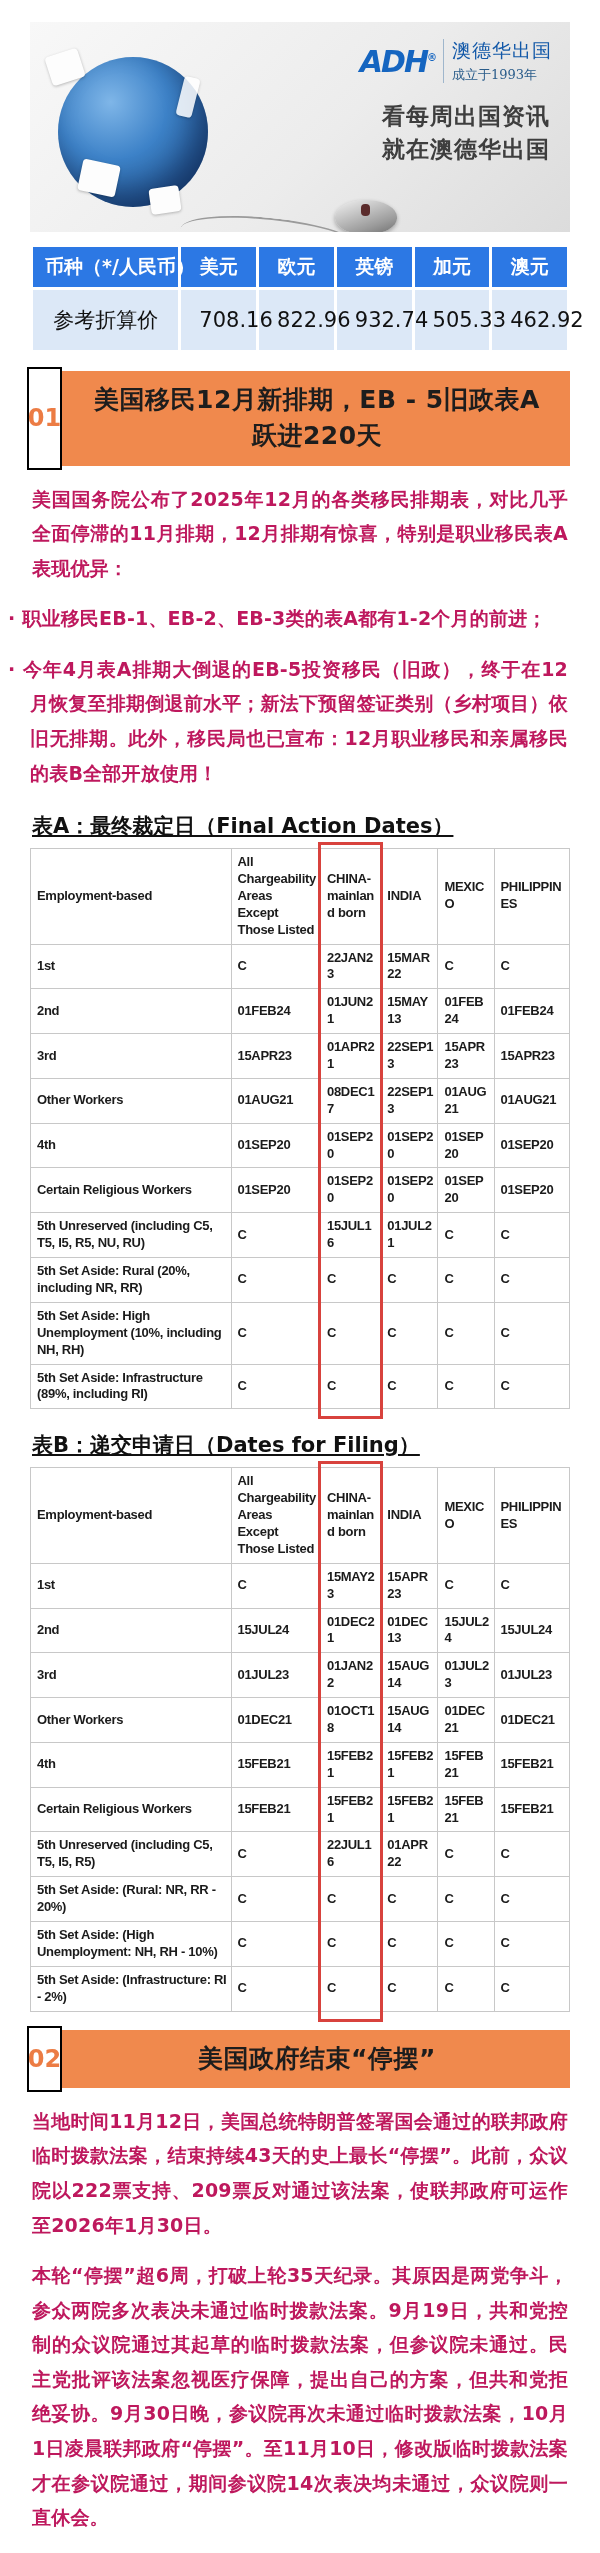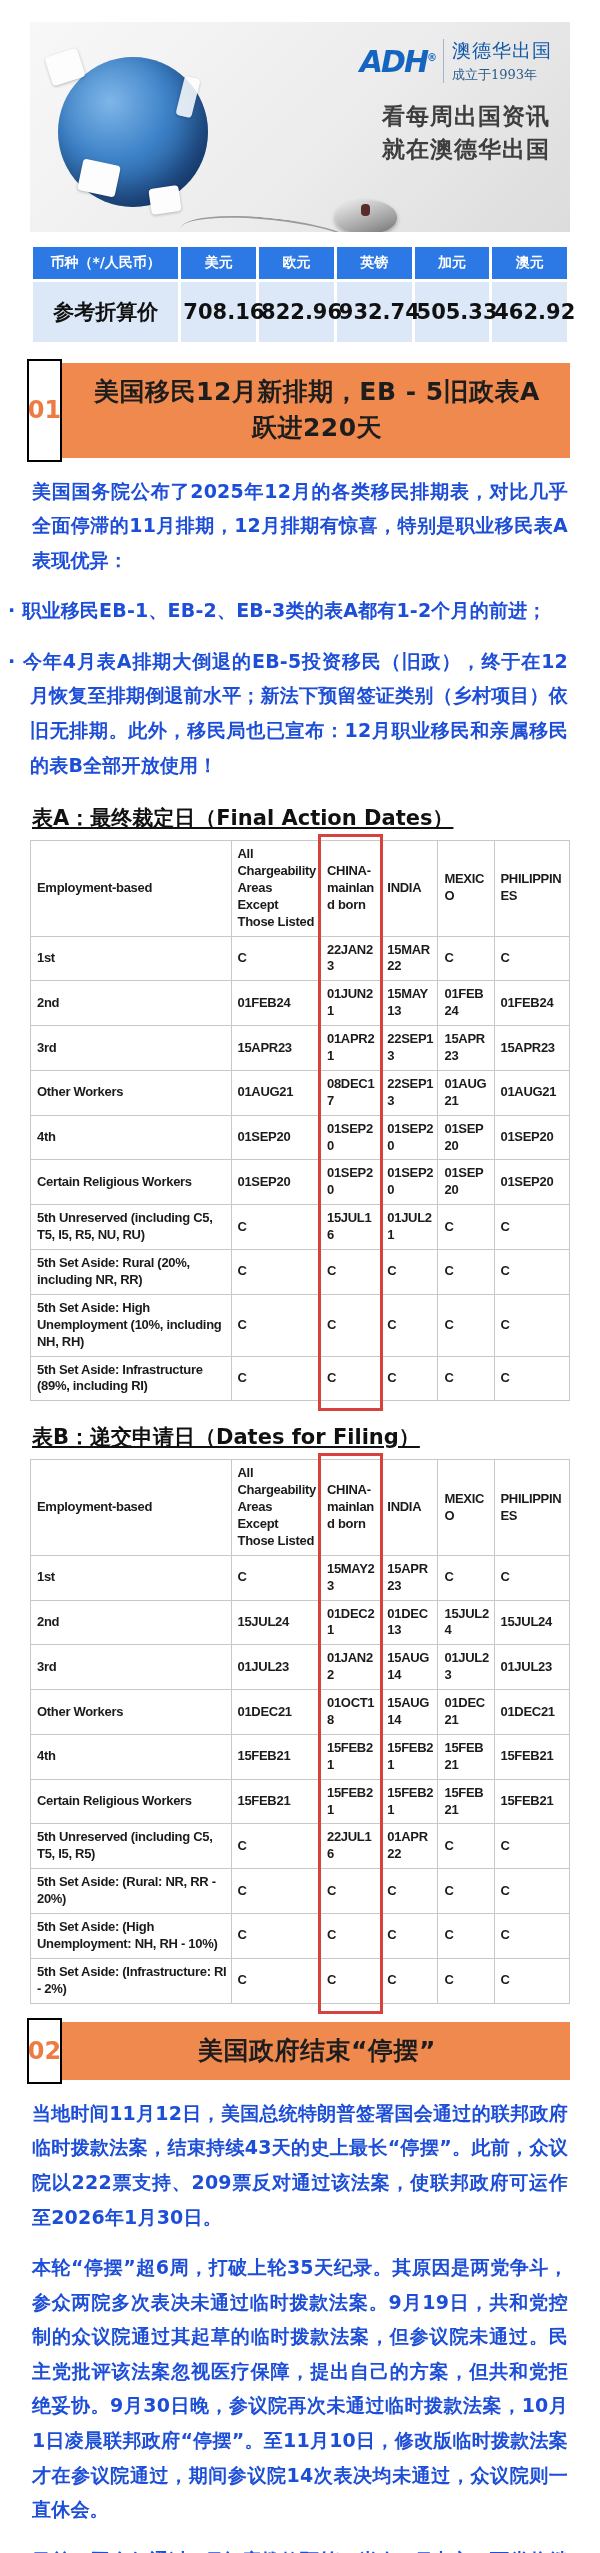--- a/index.html
+++ b/index.html
@@ -28,34 +28,34 @@
   .logo-div { width:1px; height:44px; background:#9fb6cc; }
   .logo-name { font-size:19px; font-weight:normal; color:#1258a8; letter-spacing:1px; }
   .logo-sub { font-family:"DejaVu Serif","Liberation Serif",serif; font-size:13px; color:#2a5c8a; margin-top:2px; }
   .slogan { position:absolute; right:20px; top:78px; text-align:right; color:#3e3e3e;
             font-size:23px; font-weight:bold; line-height:1.45; letter-spacing:1px; }
 
   
   .fx-wrap { margin:12px 30px 0 30px; }
   table.fx { width:100%; border-collapse:separate; border-spacing:3px; background:#fff; table-layout:fixed; }
   table.fx col.c0 { width:28%; }
-  table.fx th { background:#2C78E4; color:#fff; font-size:14px; font-weight:bold; padding:7px 12px; text-align:center; white-space:nowrap; }
-  table.fx td { background:#DCE8F7; color:#111; font-size:21px; font-weight:bold; padding:16px 2px; text-align:center; }
+  table.fx th { background:#2C78E4; color:#fff; font-size:19px; font-weight:bold; padding:7px 12px; text-align:center; white-space:nowrap; }
+  table.fx td { background:#DCE8F7; color:#111; font-size:21px; font-weight:normal; padding:16px 18px; text-align:center; }
 
   
   .sec { position:relative; margin:18px 30px 0 30px; background:#F0894D;
          padding:11px 18px 11px 52px; min-height:46px; display:flex; align-items:center; justify-content:center; }
   .sec .num { position:absolute; left:-3px; top:-4px; bottom:-4px; width:35px; background:#fff;
               border:2px solid #000000; display:flex; align-items:center; justify-content:center;
               color:#EC7C44; font-size:24px; font-weight:bold; }
   .sec .title { color:#1d1d1d; font-size:25px; font-weight:bold; text-align:center; line-height:1.45; letter-spacing:.5px; }
 
   
   .txt { margin:16px 32px 0 32px; font-size:19px; font-weight:bold; line-height:1.82;
-         color:#1d4ed8; text-align:justify; letter-spacing:.2px; }
+         color:#be185d; text-align:justify; letter-spacing:.2px; }
   .bullet { margin-left:8px; padding-left:22px; text-indent:-22px; }
 
   
   .tbl-caption { margin:22px 32px 6px 32px; font-size:21px; font-weight:bold; color:#111;text-decoration:underline; }
   .vt-wrap { position:relative; margin:8px 30px 0 30px; }
   table.vt { width:100%; border-collapse:collapse; table-layout:fixed; background:#fff;
              font-family:"Liberation Sans","DejaVu Sans",sans-serif; }
   table.vt col.v0 { width:37.2%; } table.vt col.v1 { width:16.6%; } table.vt col.v2 { width:11.2%; }
   table.vt col.v3 { width:10.6%; } table.vt col.v4 { width:10.4%; }
   table.vt th, table.vt td { border:1px solid #c8c8c8; font-size:13px; font-weight:bold; color:#1b1b1b;

